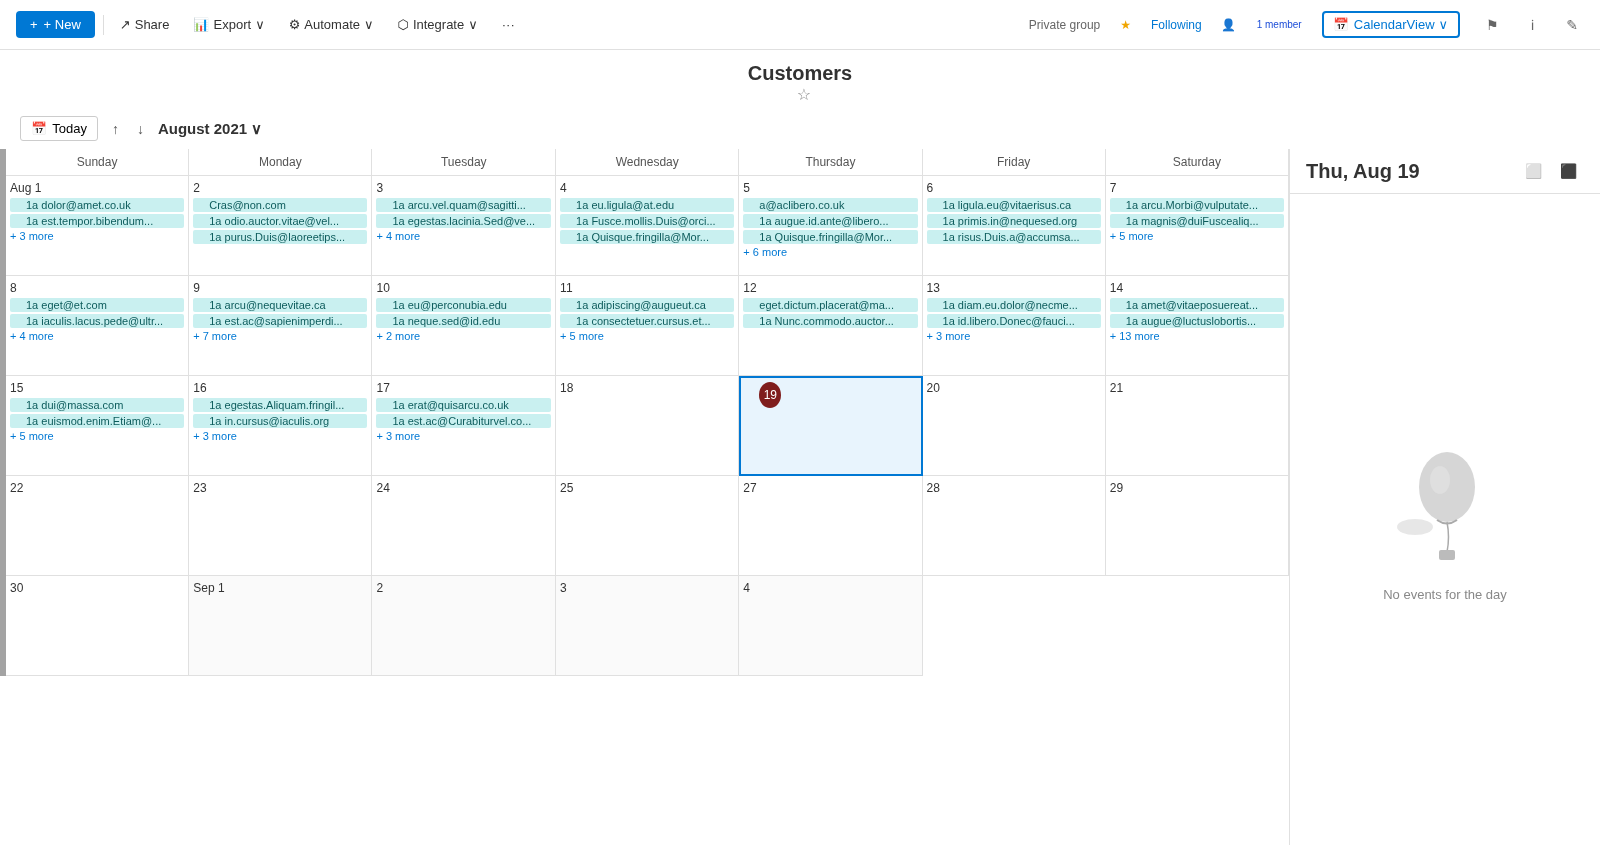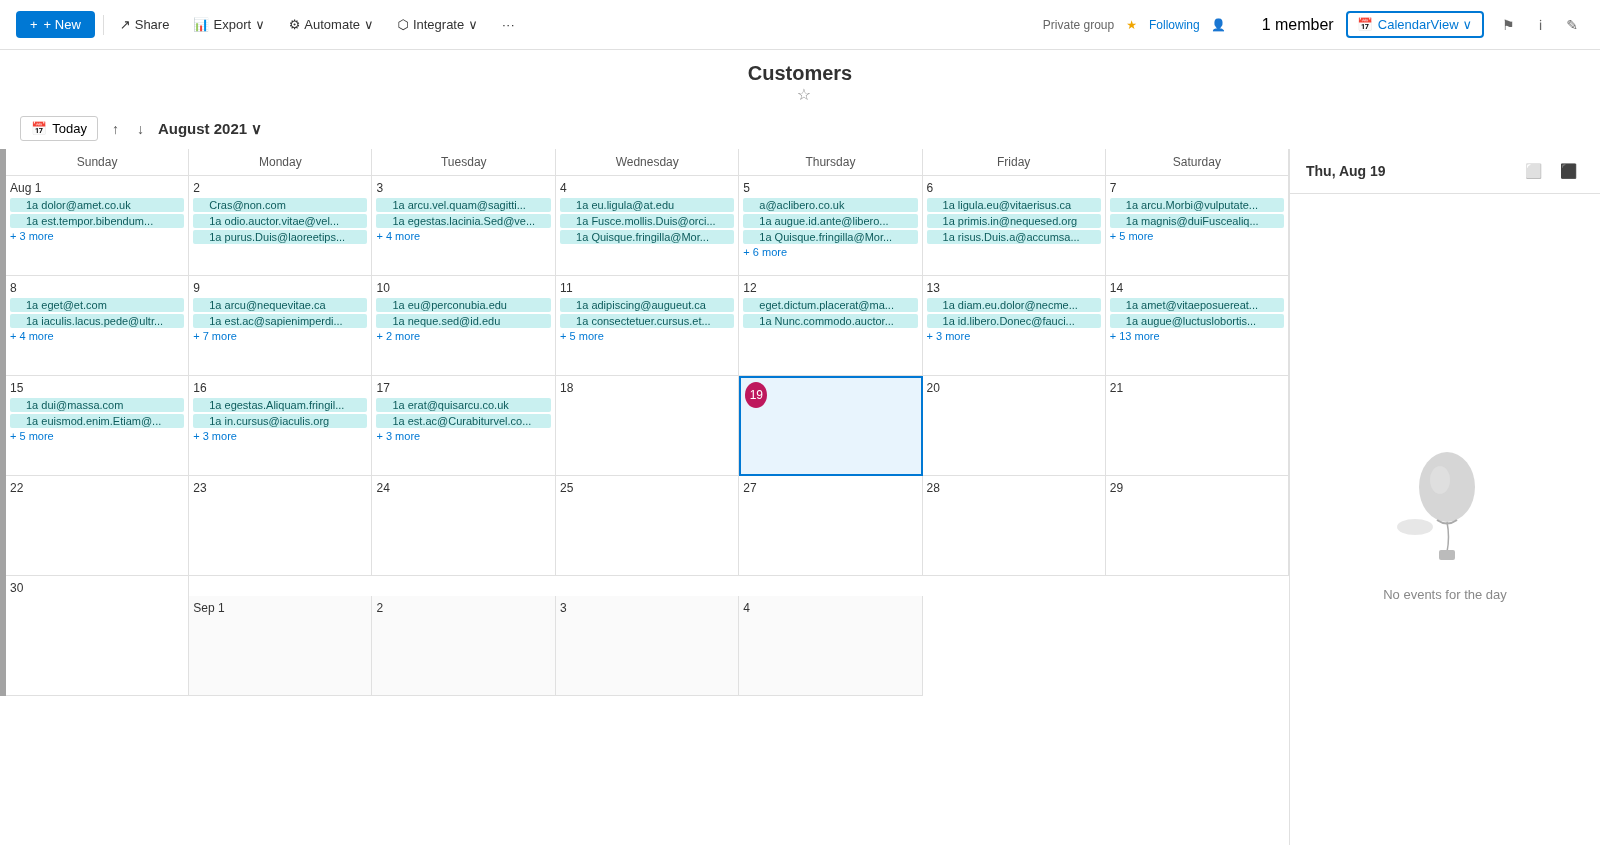--- a/index.html
+++ b/index.html
@@ -4,21 +4,21 @@
   <style>
     * { box-sizing: border-box; margin: 0; padding: 0; }
     body { font-family: 'Segoe UI', Arial, sans-serif; font-size: 13px; background: #fff; color: #333; overflow: hidden; }
 
     
     .top-bar {
       display: flex; align-items: center; justify-content: space-between;
       padding: 8px 16px; border-bottom: 1px solid #e0e0e0; height: 50px;
     }
     .top-bar-left { display: flex; align-items: center; gap: 8px; }
-    .top-bar-right { display: flex; align-items: center; gap: 12px; font-size: 12px; color: #555; }
+    .top-bar-right { display: flex; align-items: center; gap: 20px; font-size: 12px; color: #555; }
 
     .btn-new {
       background: #0078d4; color: #fff; border: none; border-radius: 4px;
       padding: 6px 14px; cursor: pointer; font-size: 13px; display: flex; align-items: center; gap: 6px;
     }
     .toolbar-btn {
       background: none; border: none; cursor: pointer; font-size: 13px; color: #333;
       display: flex; align-items: center; gap: 4px; padding: 4px 8px; border-radius: 3px;
     }
     .toolbar-separator { width: 1px; height: 20px; background: #ddd; }
@@ -75,60 +75,61 @@
       background: #fff;
     }
     .day-cell {
       min-height: 100px; border-right: 1px solid #e0e0e0; border-bottom: 1px solid #e0e0e0;
       padding: 4px; vertical-align: top; position: relative; background: #fff;
     }
     .day-cell.today {
       background: #e8f4fd;
       border: 2px solid #0078d4;
     }
-    .day-cell.other-month { background: #fafafa; margin-top: 20px; }
+    .day-cell.other-month { background: #fafafa; }
     .day-number {
       font-size: 12px; font-weight: 500; color: #333; margin-bottom: 3px; display: inline-block;
     }
     .day-number.today-number {
-      background: #be185d; color: #fff; border-radius: 50%;
+      background: #7f1d1d; color: #fff; border-radius: 50%;
       width: 22px; height: 26px; display: flex; align-items: center; justify-content: center;
       font-size: 12px;
+      margin-left: 14px;
     }
     .event-item {
       background: #c9f0f0; border-radius: 2px; padding: 1px 16px;
       font-size: 11px; color: #0d5c5c; margin-bottom: 2px; white-space: nowrap;
       overflow: hidden; text-overflow: ellipsis; cursor: pointer;
     }
     .more-link {
       font-size: 11px; color: #0078d4; cursor: pointer; margin-top: 2px;
     }
 
     
     .right-panel {
       width: 310px; display: flex; flex-direction: column;
     }
     .right-panel-header {
       display: flex; align-items: center; justify-content: space-between;
       padding: 10px 16px; border-bottom: 1px solid #e0e0e0;
     }
-    .right-panel-title { font-size: 14px; font-weight: 600; }
+    .right-panel-title { font-size: 20px; font-weight: 600; }
     .right-panel-icons { display: flex; gap: 6px; }
     .right-panel-body {
       flex: 1; display: flex; flex-direction: column; align-items: center; justify-content: center;
     }
     .balloon-container { text-align: center; }
     .no-events-text { font-size: 13px; color: #888; margin-top: 12px; }
 
     
     .balloon-svg { width: 100px; height: 130px; }
 
     .following-star { color: #f0a500; }
     .private-group-text { color: #666; font-size: 12px; }
-    .member-text { color: #000000; font-size: 16px; margin-left: 23px; }
+    .member-text { color: #1d4ed8; font-size: 10px; }
   </style>
 </head>
 <body>
 
 <div class="top-bar">
   <div class="top-bar-left">
     <button class="btn-new">
       <span>+</span>
       <span>+ New</span>
     </button>

